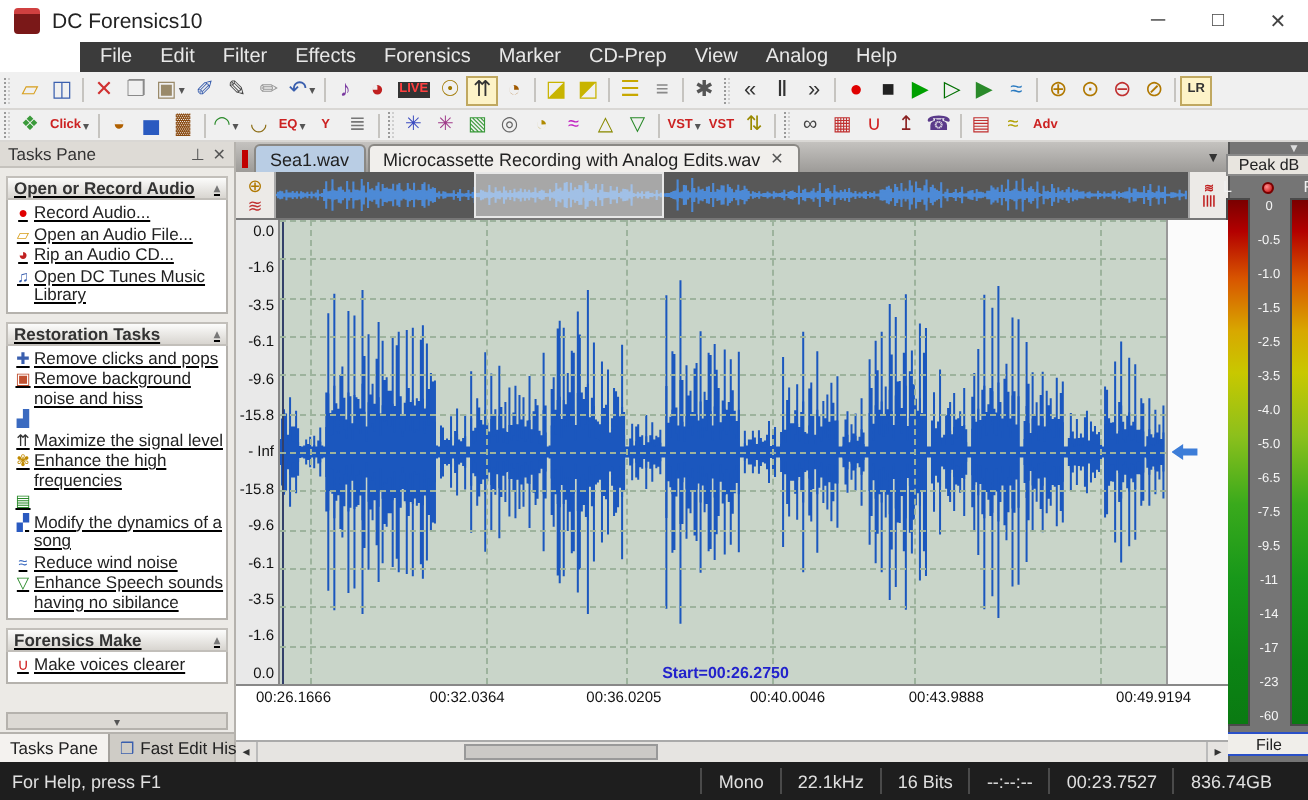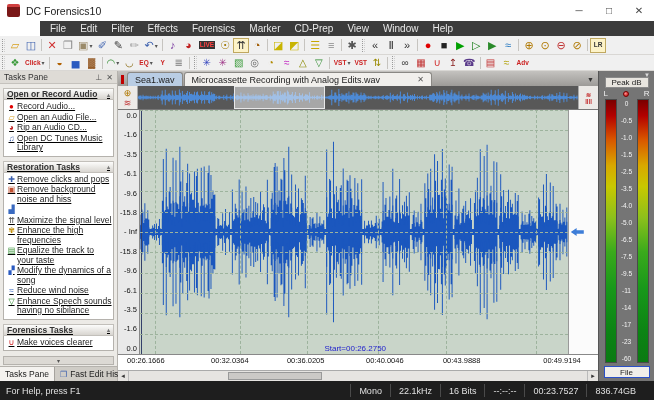--- a/index.html
+++ b/index.html
@@ -49,21 +49,21 @@
   .tp-tab.active{background:#f4f2ef;border-right:1px solid #a5a29d;}
   .tp-tab .hicon{color:#3a5fae;margin-right:3px;font-size:8px;}
 
   
   .center{flex:1;display:flex;flex-direction:column;min-width:0;}
   .tabbar{height:15px;background:linear-gradient(#c4c2bf,#9d9b98);display:flex;align-items:flex-end;padding-left:2px;flex:none;}
   .redmark{width:3px;height:9px;background:#c00000;margin:0 3px 2px 1px;flex:none;}
   .tab{height:14px;display:flex;align-items:center;padding:0 7px;font-size:9px;border:1px solid #8a8884;border-bottom:none;border-radius:3px 3px 0 0;margin-right:1px;color:#222;white-space:nowrap;overflow:hidden;}
   .tab.blue{background:#b9cde4;}
   .tab.yellow{background:#f2d88a;}
-  .tab.active{background:#f1efec;gap:32px;}
+  .tab.active{background:#f1efec;}
   .tab .close{margin-left:5px;font-size:8px;color:#555;}
   .tab-dd{margin-left:auto;margin-right:4px;font-size:7px;color:#333;padding-bottom:3px;}
 
   
   .wavewin{flex:1;display:flex;flex-direction:column;min-height:0;}
   .overview{height:24px;display:flex;border-bottom:1px solid #777;flex:none;}
   .ov-btns{width:20px;display:flex;flex-direction:column;align-items:center;justify-content:center;background:#eceae7;border-right:1px solid #aaa;flex:none;font-size:9px;line-height:10px;}
   .ov-strip{flex:1;position:relative;background:#585858;overflow:hidden;}
   .ov-strip svg{position:absolute;inset:0;width:100%;height:100%;}
   .ov-sel{position:absolute;top:0;bottom:0;left:21.8%;width:20.7%;background:rgba(245,245,245,.5);border:1px solid #e8e8e8;}
@@ -71,31 +71,31 @@
   .plotrow{flex:1;display:flex;min-height:0;}
   .dbscale{width:22px;background:#e9e9e9;border-right:1px solid #888;display:flex;flex-direction:column;justify-content:space-between;padding:1px 2px 1px 0;font-size:7.5px;text-align:right;color:#111;flex:none;}
   .plot{flex:1;position:relative;background:#c9d5c9;overflow:hidden;}
   .data-region{position:absolute;top:0;bottom:0;left:0;right:6.6%;}
   .data-region svg{position:absolute;inset:0;width:100%;height:100%;}
   .hgrid{position:absolute;left:0;right:0;height:0;border-top:1px dashed #9db39d;}
   .vgrid{position:absolute;top:0;bottom:0;width:0;border-left:1px dashed #9db39d;}
   .cursorline{position:absolute;left:1px;top:0;bottom:0;width:1px;background:#33406a;}
   .nodata{position:absolute;top:0;right:0;bottom:0;width:6.6%;background:#fbfbfb;border-left:1px solid #999;}
   .posarrow{position:absolute;top:50%;left:2px;margin-top:-4px;width:13px;height:8px;background:#3d7dd8;clip-path:polygon(0 50%,45% 0,45% 28%,100% 28%,100% 72%,45% 72%,45% 100%);}
-  .startlabel{position:absolute;bottom:1px;left:47%;transform:translateX(-50%);font-size:8px;color:#2222cc;white-space:nowrap;}
-  .timeaxis{height:16px;background:#fff;border-top:1px solid #888;position:relative;font-size:7.5px;color:#111;flex:none;}
+  .startlabel{position:absolute;bottom:1px;left:47%;transform:translateX(-50%);font-size:8px;color:#2222cc;white-space:nowrap;font-weight:bold;}
+  .timeaxis{height:28px;background:#fff;border-top:1px solid #888;position:relative;font-size:7.5px;color:#111;flex:none;}
   .ttick{position:absolute;top:1px;transform:translateX(-50%);white-space:nowrap;}
   .hscroll{height:11px;background:#e6e4e1;border-top:1px solid #aaa;position:relative;flex:none;}
   .harrow{position:absolute;top:0;bottom:0;width:11px;display:flex;align-items:center;justify-content:center;font-size:7px;color:#333;}
   .harrow.left{left:0;border-right:1px solid #bbb;}
   .harrow.right{right:0;border-left:1px solid #bbb;}
   .hthumb{position:absolute;top:1px;bottom:1px;left:23%;width:19.5%;background:#cbc9c6;border:1px solid #999;}
 
   
-  .meter{width:56px;background:#757575;display:flex;flex-direction:column;align-items:center;border-left:1px solid #555;flex:none;}
+  .meter{width:40px;background:#757575;display:flex;flex-direction:column;align-items:center;border-left:1px solid #555;flex:none;}
   .meter-dd{align-self:flex-end;font-size:6px;color:#ddd;margin:1px 4px -1px 0;}
   .meter-title{width:44px;height:11px;background:#e8e5df;border:1px solid #8a8a8a;font-size:8px;display:flex;align-items:center;justify-content:center;color:#222;flex:none;}
   .meter-lr{width:46px;display:flex;align-items:center;justify-content:space-between;color:#f0f0f0;font-size:8px;margin:1px 0;flex:none;}
   .led{width:6px;height:6px;border-radius:50%;background:radial-gradient(circle at 35% 35%,#ff9090,#c00000);border:1px solid #700;}
   .bars{flex:1;display:flex;margin-bottom:1px;min-height:0;}
   .bar{width:12px;border:1px solid #4a4a4a;background:linear-gradient(to bottom,#7a0000 0%,#b30000 6%,#d85500 15%,#d8a800 25%,#c8c800 33%,#8cc01c 45%,#3aaa1c 58%,#18981a 72%,#0c8414 88%,#0a7a12 100%);}
   .mscale{width:20px;display:flex;flex-direction:column;justify-content:space-between;align-items:center;font-size:6.5px;color:#f5f5f5;padding:1px 0;}
   .reset-btn{width:46px;height:12px;background:#f0eeea;border:1px solid #2a50c8;font-size:8px;display:flex;align-items:center;justify-content:center;color:#222;margin:2px 0 3px;flex:none;}
 
   
@@ -121,21 +121,21 @@
 
   <div class="menubar" id="menubar">
       <div class="menu-item">File</div>
       <div class="menu-item">Edit</div>
       <div class="menu-item">Filter</div>
       <div class="menu-item">Effects</div>
       <div class="menu-item">Forensics</div>
       <div class="menu-item">Marker</div>
       <div class="menu-item">CD-Prep</div>
       <div class="menu-item">View</div>
-      <div class="menu-item">Window</div>
+      <div class="menu-item">Analog</div>
       <div class="menu-item">Help</div>
     </div>
 
   <div class="toolbar" id="tb1">
       <div class="grip"></div>
       <div class="tbtn">
         <span class="glyph" style="color: rgb(216, 160, 32);">▱</span>
       </div>
       <div class="tbtn">
         <span class="glyph" style="color: rgb(58, 95, 174);">◫</span>
@@ -403,37 +403,36 @@
             <div class="task-item">
               <span class="ticon" style="color: rgb(51, 51, 51);">⇈</span>
               <span>Maximize the signal level</span>
             </div>
             <div class="task-item">
               <span class="ticon" style="color: rgb(192, 138, 0);">✾</span>
               <span>Enhance the high frequencies</span>
             </div>
             <div class="task-item">
               <span class="ticon" style="color: rgb(42, 138, 42);">▤</span>
-              <span>Equalize the track to your taste</span>
             </div>
             <div class="task-item">
               <span class="ticon" style="color: rgb(42, 90, 192);">▞</span>
               <span>Modify the dynamics of a song</span>
             </div>
             <div class="task-item">
               <span class="ticon" style="color: rgb(58, 106, 192);">≈</span>
               <span>Reduce wind noise</span>
             </div>
             <div class="task-item">
               <span class="ticon" style="color: rgb(42, 138, 42);">▽</span>
               <span>Enhance Speech sounds having no sibilance</span>
             </div>
           </div>
           <div class="sec-hdr">
-            <span>Forensics Tasks</span>
+            <span>Forensics Make</span>
             <span class="arr">▴</span>
           </div>
           <div class="sec-box">
             <div class="task-item">
               <span class="ticon" style="color: rgb(208, 32, 32);">∪</span>
               <span>Make voices clearer</span>
             </div>
           </div>
         </div>
       <div class="tp-scroll">▾</div>

